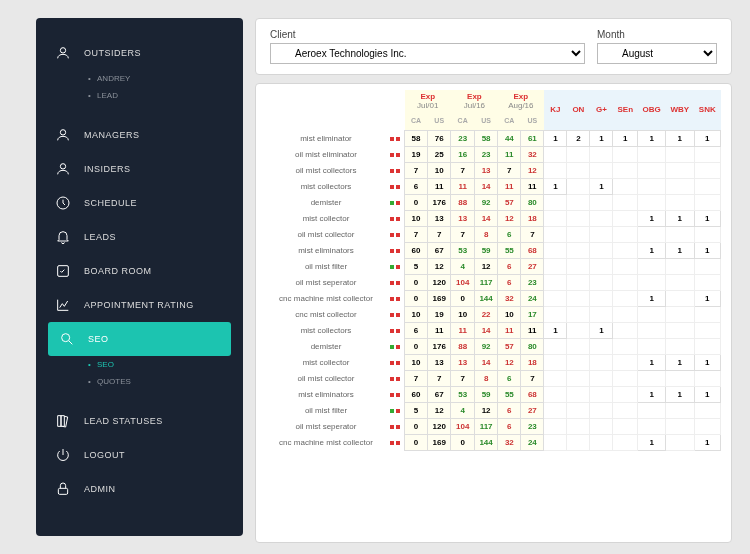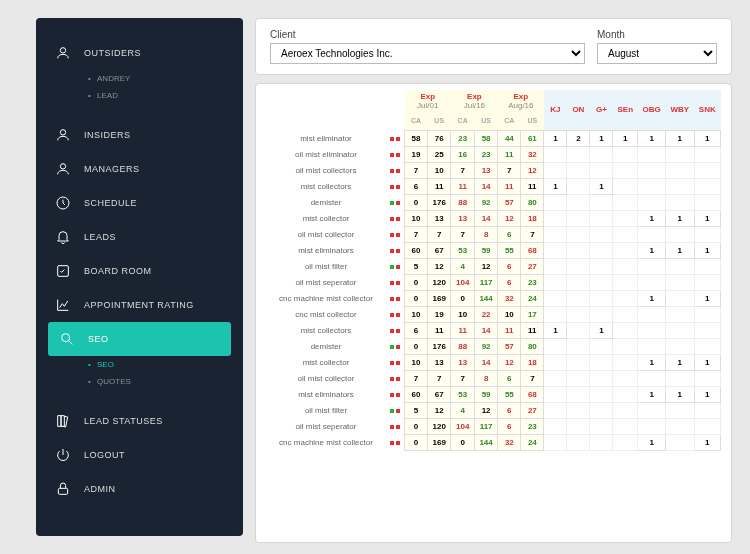--- a/index.html
+++ b/index.html
@@ -11,21 +11,21 @@
 .sb-icon{width:18px;height:18px;margin-right:12px;display:flex;align-items:center;justify-content:center}
 .sb-icon svg{width:16px;height:16px;stroke:#fff;fill:none;stroke-width:1.5}
 .sb-sub{padding:4px 18px 4px 52px;color:#8a9099;font-size:8px;cursor:pointer}
 .sb-sub.on{color:#1cc4b0}
 .sb-sub::before{content:"• ";margin-right:4px}
 .main{flex:1;padding:18px 18px 0 12px;overflow:hidden}
 .filter-bar{background:#fff;border:1px solid #d5d5d5;border-radius:4px;padding:10px 14px;display:flex;gap:12px;margin-bottom:8px}
 .fld{display:flex;flex-direction:column;flex:1}
 .fld.month{flex:0 0 120px}
 .fld label{font-size:10px;color:#444;margin-bottom:3px}
-.fld select{font-size:10px;padding:3px 6px;border:1px solid #bbb;background:#fff}
+.fld select{font-size:10px;padding:3px 20px;border:1px solid #bbb;background:#fff}
 .tbl-wrap{background:#fff;border:1px solid #d5d5d5;border-radius:4px;padding:6px 10px;height:460px;overflow:auto}
 table{border-collapse:collapse;width:100%}
 th,td{text-align:center;font-size:8px;padding:2px 3px;white-space:nowrap}
 th.exp{color:#d33;font-weight:bold;background:#fffde6}
 th.sub{color:#aaa;font-size:7px;background:#fffde6}
 th.m{color:#d33;font-weight:bold;background:#eaf4fb}
 td.name{text-align:center;color:#666;font-size:8px;width:120px;max-width:120px;overflow:hidden}
 td.dots{width:14px}
 .dot{display:inline-block;width:4px;height:4px;margin:0 1px}
 .dr{background:#d33}.dg{background:#3a3}
@@ -55,30 +55,30 @@
     <div class="sb-sub">LEAD</div>
     <div style="height:14px"></div>
     <div id="sb-items">
         <div class="sb-item">
           <span class="sb-icon">
             <svg viewBox="0 0 24 24">
               <circle cx="12" cy="8" r="4"></circle>
               <path d="M4 20c0-4 4-6 8-6s8 2 8 6"></path>
             </svg>
           </span>
-          <span>INSIDERS</span>
+          <span>MANAGERS</span>
         </div>
         <div class="sb-item">
           <span class="sb-icon">
             <svg viewBox="0 0 24 24">
               <circle cx="12" cy="8" r="4"></circle>
               <path d="M4 20c0-4 4-6 8-6s8 2 8 6"></path>
             </svg>
           </span>
-          <span>MANAGERS</span>
+          <span>INSIDERS</span>
         </div>
         <div class="sb-item">
           <span class="sb-icon">
             <svg viewBox="0 0 24 24">
               <circle cx="12" cy="12" r="9"></circle>
               <path d="M12 7v5l3 3"></path>
             </svg>
           </span>
           <span>SCHEDULE</span>
         </div>

